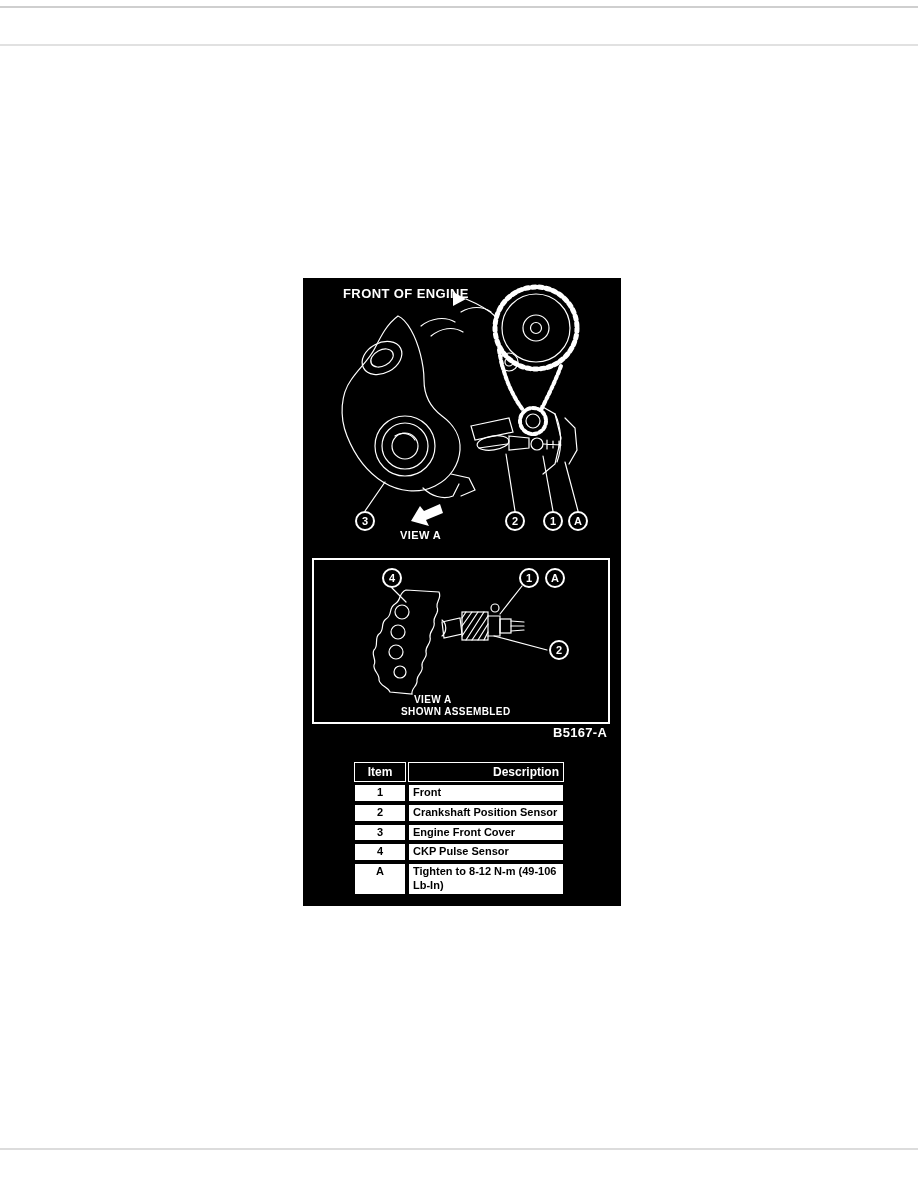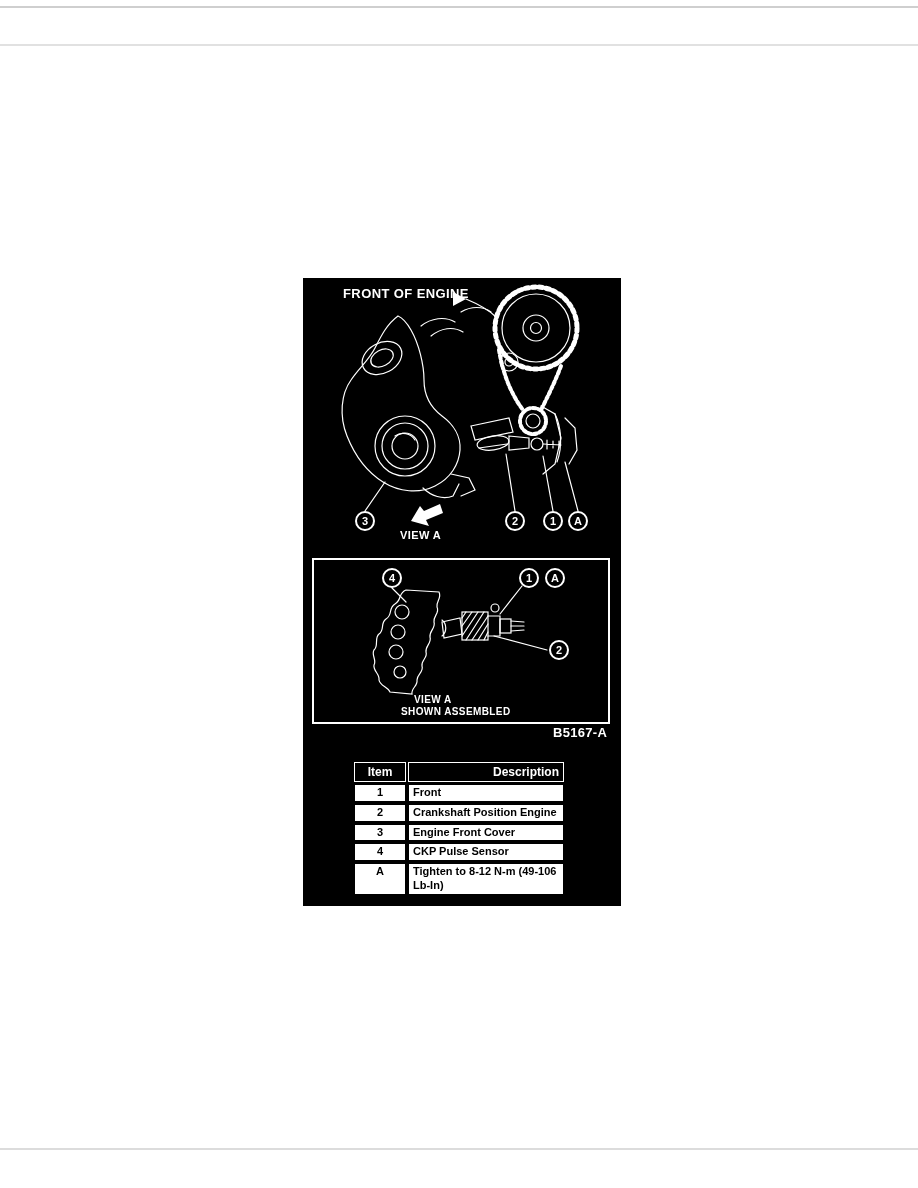--- a/index.html
+++ b/index.html
@@ -165,21 +165,21 @@
           <th class="col-desc">Description</th>
         </tr>
       </thead>
       <tbody>
         <tr>
           <td class="cell-item">1</td>
           <td>Front</td>
         </tr>
         <tr>
           <td class="cell-item">2</td>
-          <td>Crankshaft Position Engine</td>
+          <td>Crankshaft Position Sensor</td>
         </tr>
         <tr>
           <td class="cell-item">3</td>
           <td>Engine Front Cover</td>
         </tr>
         <tr>
           <td class="cell-item">4</td>
           <td>CKP Pulse Sensor</td>
         </tr>
         <tr>

